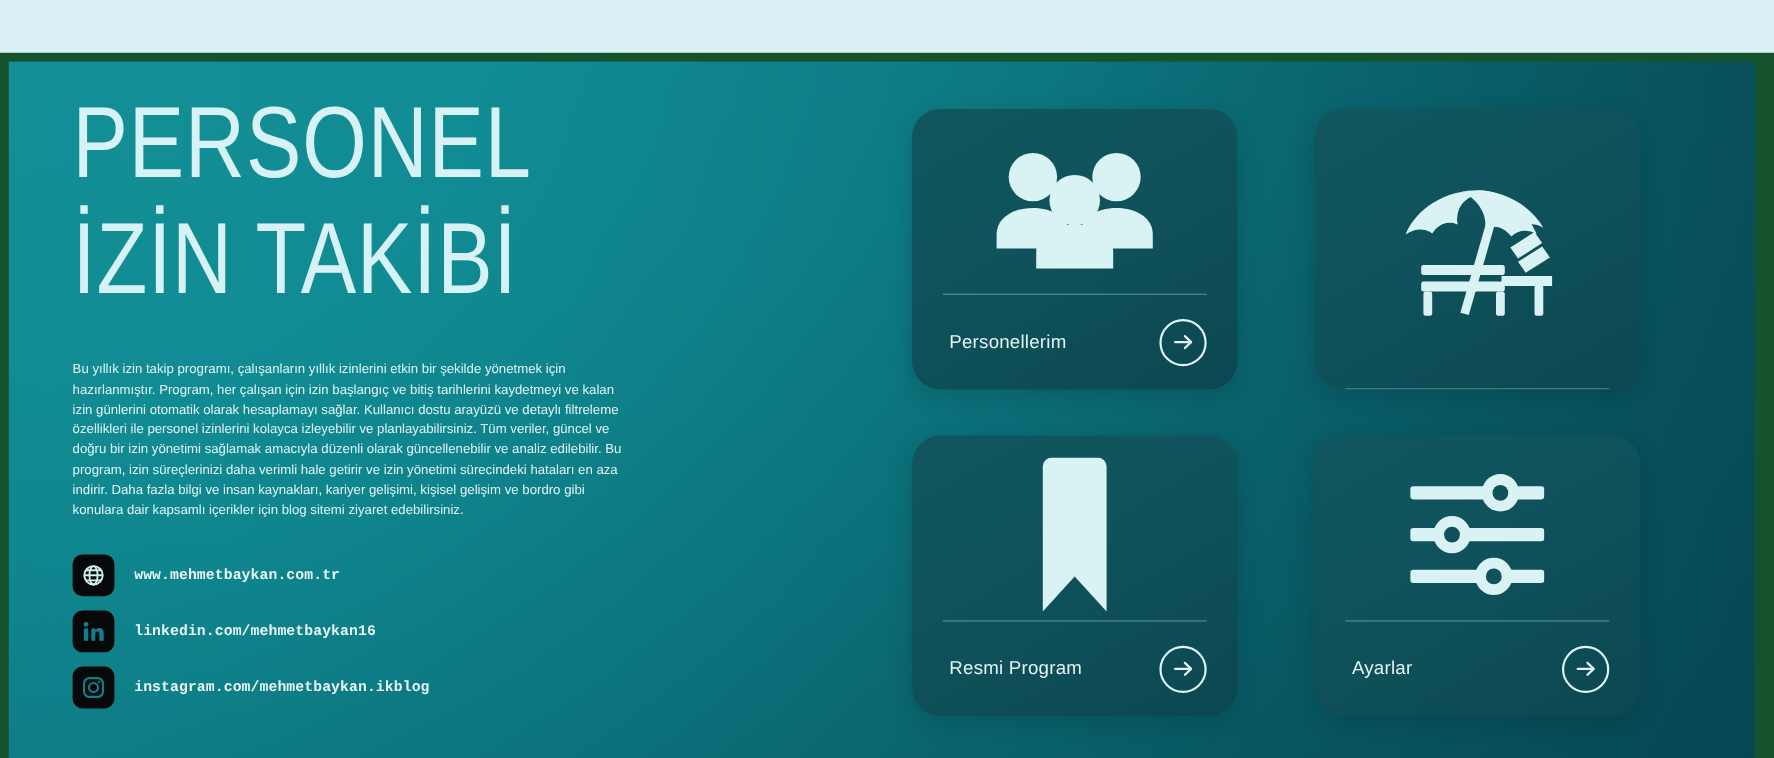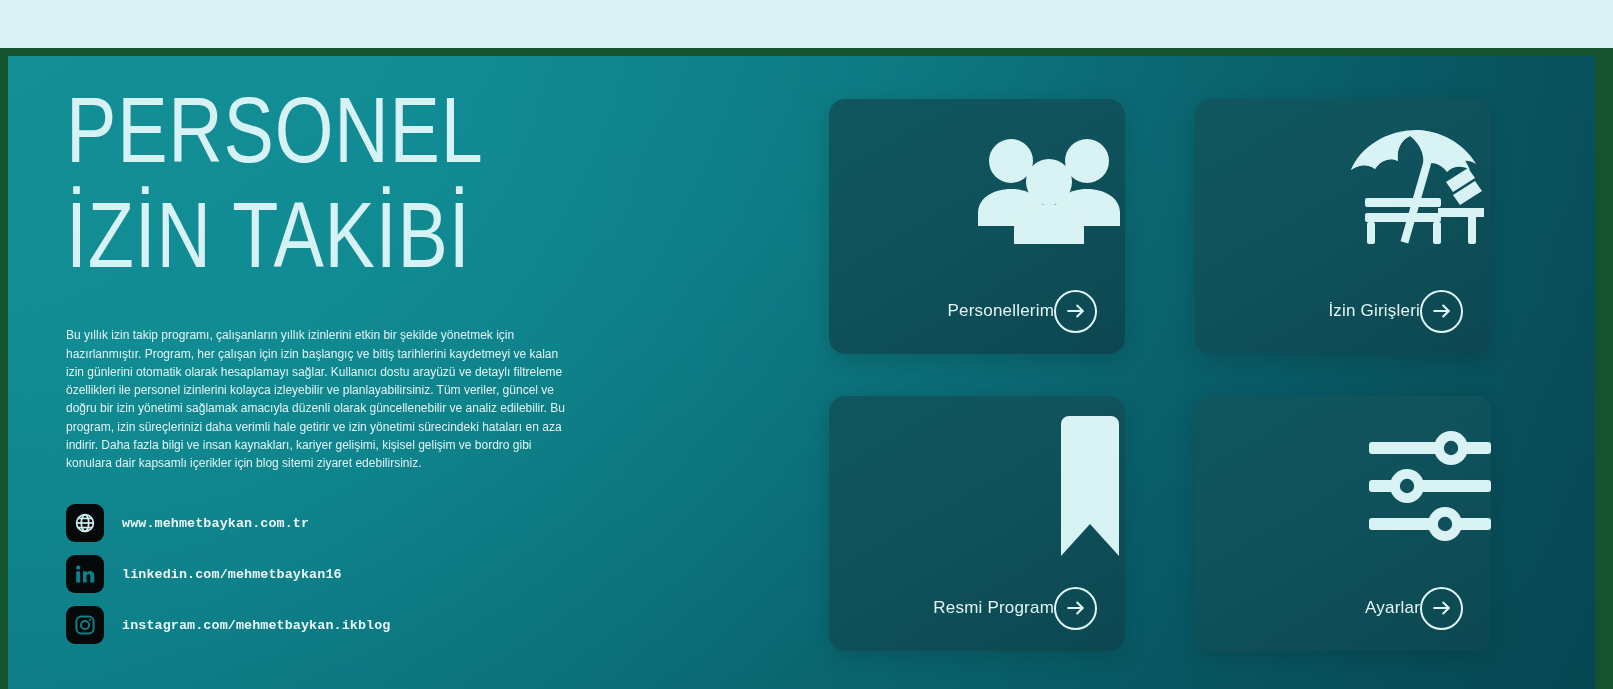--- a/index.html
+++ b/index.html
@@ -113,27 +113,26 @@
     display: grid;
     grid-template-columns: 296px 296px;
     grid-template-rows: 255px 255px;
     column-gap: 70px;
     row-gap: 42px;
     z-index: 3;
   }
 
   .tile {
     position: relative;
-    border-radius: 16px;
+    border-radius: 26px;
     background: linear-gradient(150deg, #11565e 0%, #0f525b 45%, #0c4751 100%);
     box-shadow: 0 6px 22px rgba(0,0,0,0.14);
     display: flex;
     flex-direction: column;
     overflow: hidden;
-    align-items: flex-end;
   }
 
   .tile-icon {
     flex: 1 1 auto;
     display: flex;
     align-items: center;
     justify-content: center;
     padding-top: 12px;
   }
   .tile-icon svg { display: block; }
@@ -264,29 +263,20 @@
             <rect x="24" y="89" width="76" height="9" rx="2"></rect>
             <rect x="26" y="98" width="8" height="22" rx="2"></rect>
             <rect x="92" y="98" width="8" height="22" rx="2"></rect>
             <path d="M105 58l22-14 7 10-22 14z"></path>
             <path d="M112 71l22-14 7 10-22 14z"></path>
             <path d="M97 84h46v9H97z"></path>
             <rect x="127" y="92" width="8" height="28" rx="2"></rect>
           </svg>
         </div>
         <div class="tile-divider"></div>
-        <div class="tile-footer">
-          <span class="tile-label">İzin Girişleri</span>
-          <span class="arrow-btn">
-            <svg width="24" height="24" viewBox="0 0 24 24" fill="none" stroke="#dff4f5" stroke-width="2.1" stroke-linecap="round" stroke-linejoin="round">
-              <line x1="4.2" y1="12" x2="18.4" y2="12"></line>
-              <polyline points="13.2,6.6 18.8,12 13.2,17.4"></polyline>
-            </svg>
-          </span>
-        </div>
       </div>
 
       <div class="tile">
         <div class="tile-icon">
           <svg width="70" height="140" viewBox="0 0 70 140" fill="#d9f2f3">
             <path d="M6 8a8 8 0 0 1 8-8h42a8 8 0 0 1 8 8v132L35 108 6 140z"></path>
           </svg>
         </div>
         <div class="tile-divider"></div>
         <div class="tile-footer">

